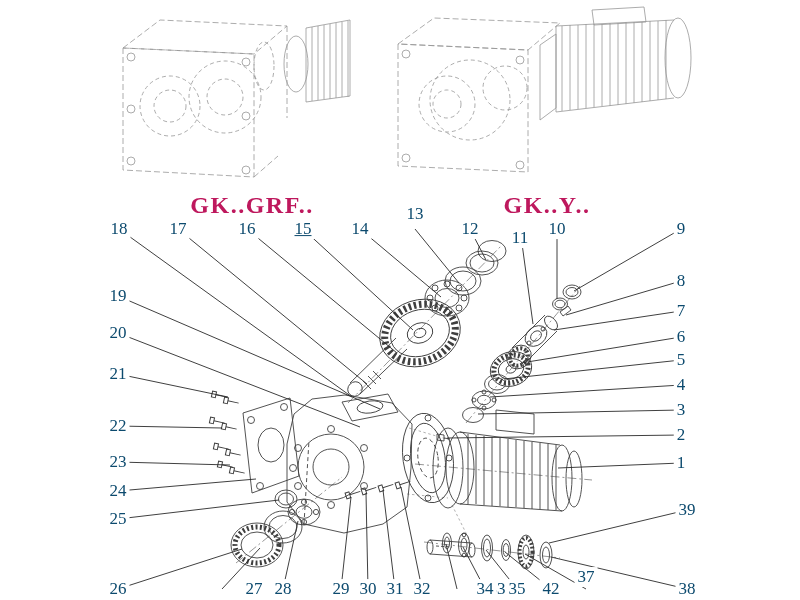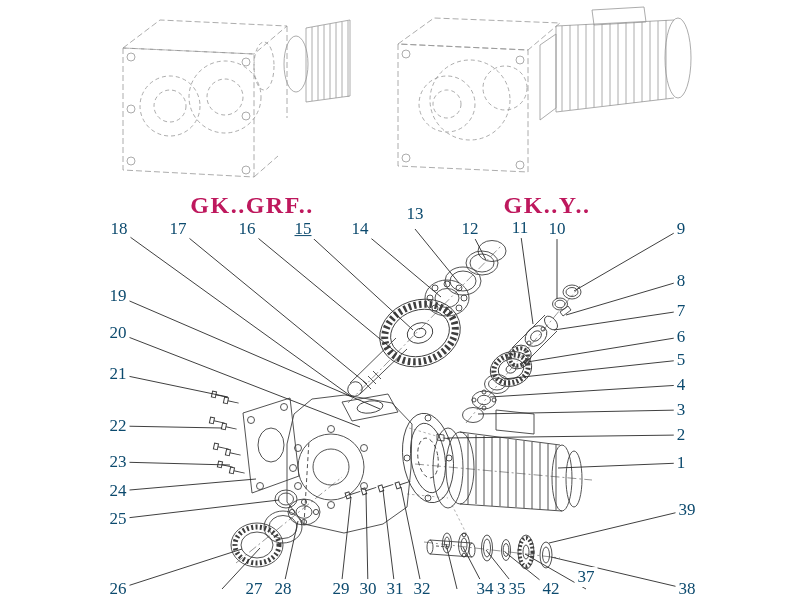--- a/index.html
+++ b/index.html
@@ -358,21 +358,21 @@
   <div id="label-y" class="variant-label">GK..Y..</div>
 
   <div id="callout-layer">
       <div class="callout" style="left: 119px; top: 229px;">18</div>
       <div class="callout" style="left: 178px; top: 229px; font-family: Liberation Serif, serif;">17</div>
       <div class="callout" style="left: 247px; top: 229px;">16</div>
       <div class="callout" style="left: 303px; top: 229px; text-decoration: underline;">15</div>
       <div class="callout" style="left: 360px; top: 229px; text-align: center;">14</div>
       <div class="callout" style="left: 415px; top: 214px;">13</div>
       <div class="callout" style="left: 470px; top: 229px;">12</div>
-      <div class="callout" style="left: 520px; top: 228px; text-align: right;">11</div>
+      <div class="callout" style="left: 520px; top: 238px; text-align: right;">11</div>
       <div class="callout" style="left: 557px; top: 229px;">10</div>
       <div class="callout" style="left: 681px; top: 229px;">9</div>
       <div class="callout" style="left: 681px; top: 281px;">8</div>
       <div class="callout" style="left: 681px; top: 311px;">7</div>
       <div class="callout" style="left: 681px; top: 337px;">6</div>
       <div class="callout" style="left: 681px; top: 360px;">5</div>
       <div class="callout" style="left: 681px; top: 385px;">4</div>
       <div class="callout" style="left: 681px; top: 410px;">3</div>
       <div class="callout" style="left: 681px; top: 435px;">2</div>
       <div class="callout" style="left: 681px; top: 463px;">1</div>

